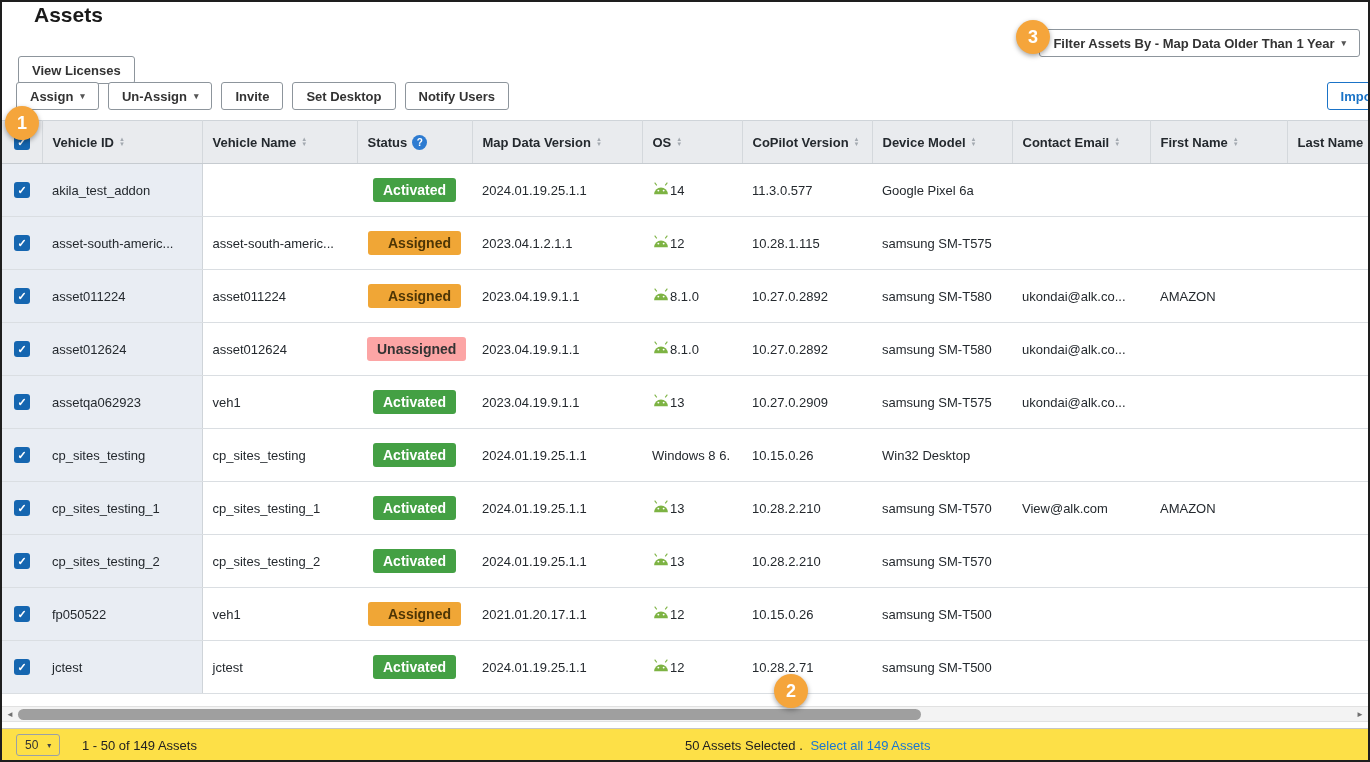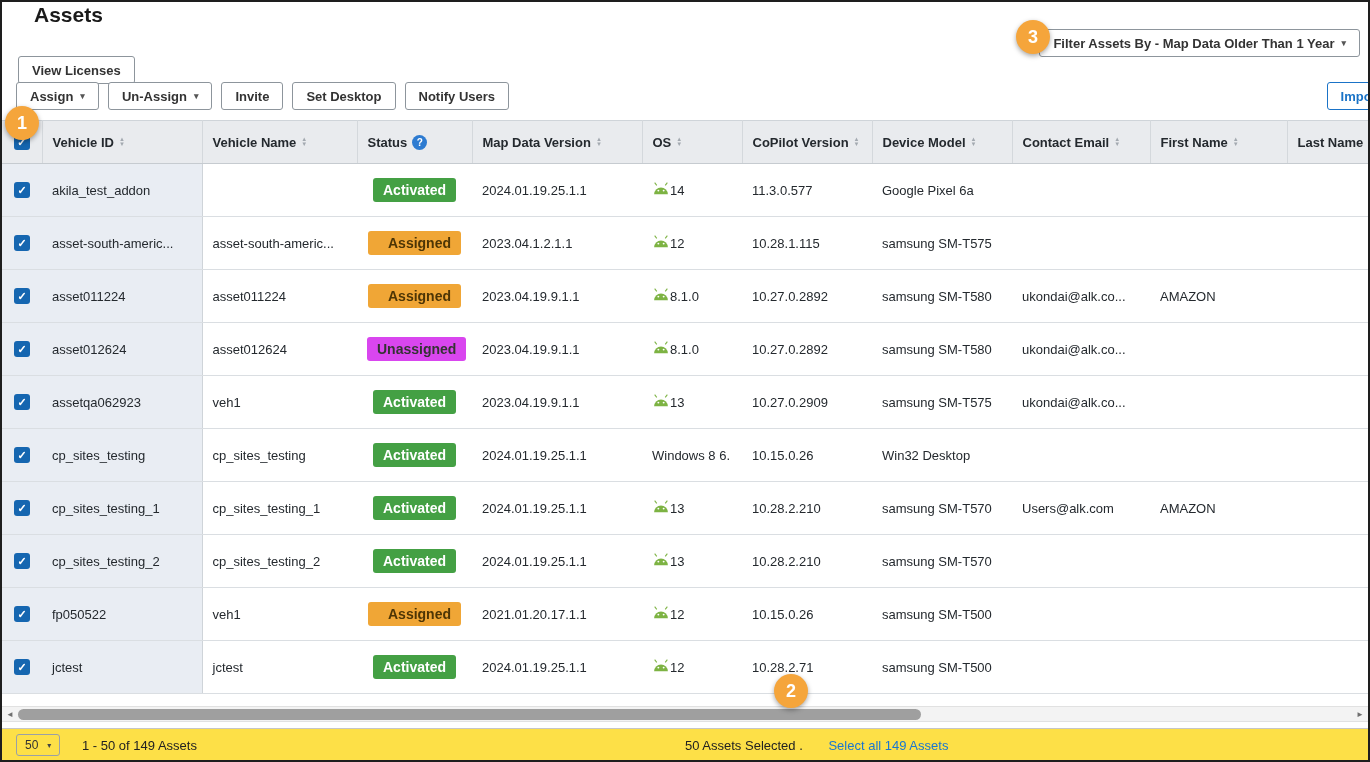--- a/index.html
+++ b/index.html
@@ -35,37 +35,37 @@
              background:#fff; overflow:hidden; white-space:nowrap; }
   td.frozen { background:#e9edf3; }
   td.frozen-edge { border-right:1px solid #cfd4d9; }
   td.cell-check, th.w-check { padding:0; text-align:center; }
   .cbx { width:16px; height:16px; background:#1566b0; border-radius:3px; color:#fff; font-size:11px; font-weight:700;
          display:inline-flex; align-items:center; justify-content:center; cursor:pointer; margin:0 auto; }
   td.cell-status { text-align:center; }
   .status-badge { display:inline-block; padding:4px 10px; border-radius:3px; font-size:14px; font-weight:700; }
   .status-activated { background:#44a044; color:#fff; }
   .status-assigned { background:#f0a636; color:#4d3505;padding-left:20px; }
-  .status-unassigned { background:#d946ef; color:#333; }
+  .status-unassigned { background:#fca5a5; color:#333; }
   .cell-os .os-wrap { display:inline-flex; align-items:center; }
 
   .hscroll { position:absolute; left:0; top:704px; width:1366px; height:16px; background:#f3f3f3;
              border-top:1px solid #e1e1e1; border-bottom:1px solid #e1e1e1; display:flex; align-items:center; }
   .hs-arrow { width:16px; text-align:center; font-size:8px; color:#6f6f6f; cursor:pointer; }
   .hs-track { position:relative; flex:1; height:100%; }
   .hs-thumb { position:absolute; left:0; top:2px; width:903px; height:11px; background:#9f9f9f; border-radius:6px; cursor:grab; }
 
   .footer { position:absolute; left:0; top:726px; width:1366px; height:44px; border-top:1px solid #c6c6c6;
             background:#fde047; font-size:13px; color:#222; }
   .page-size { position:absolute; left:14px; top:5px; display:inline-flex; align-items:center; gap:9px;
                border:1px solid #9aa0a6; border-radius:3px; padding:3px 8px; font-size:12px; color:#333; cursor:pointer; }
   .page-size .caret { font-size:8px; color:#444; }
   .range { position:absolute; left:80px; top:9px; }
   .center-sel { position:absolute; left:683px; top:9px; white-space:nowrap; }
-  .center-sel a { color:#1976d2; text-decoration:none; margin-left:22px; cursor:pointer; }
+  .center-sel a { color:#1976d2; text-decoration:none; margin-left:4px; cursor:pointer; }
 
   .note-badge { position:absolute; width:34px; height:34px; border-radius:50%; background:#f5a53b;
                 color:#fff; font-size:18px; font-weight:700; display:flex; align-items:center; justify-content:center;
                 box-shadow:0 2px 5px rgba(0,0,0,.35); z-index:50; }
   .badge-1 { left:3px; top:104px; }
   .badge-2 { left:772px; top:672px; }
   .badge-3 { left:1014px; top:18px; }
 </style>
 </head>
 <body>
@@ -384,21 +384,21 @@
               <line x1="25" y1="6" x2="29" y2="1" stroke="#7db343" stroke-width="2"></line>
               <circle cx="12" cy="16" r="1.8" fill="#fff"></circle>
               <circle cx="22" cy="16" r="1.8" fill="#fff"></circle>
             </svg>
           </span>
           <span>13</span>
         </span>
       </td>
       <td><span>10.28.2.210</span></td>
       <td><span>samsung SM-T570</span></td>
-      <td><span>Users@alk.com</span></td>
+      <td><span>View@alk.com</span></td>
       <td><span>AMAZON</span></td>
       <td><span></span></td>
     </tr>
           <tr>
       <td class="cell-check frozen">
         <span class="cbx">
                 <span>✓</span>
               </span>
       </td>
       <td class="frozen frozen-edge"><span>cp_sites_testing_2</span></td>

